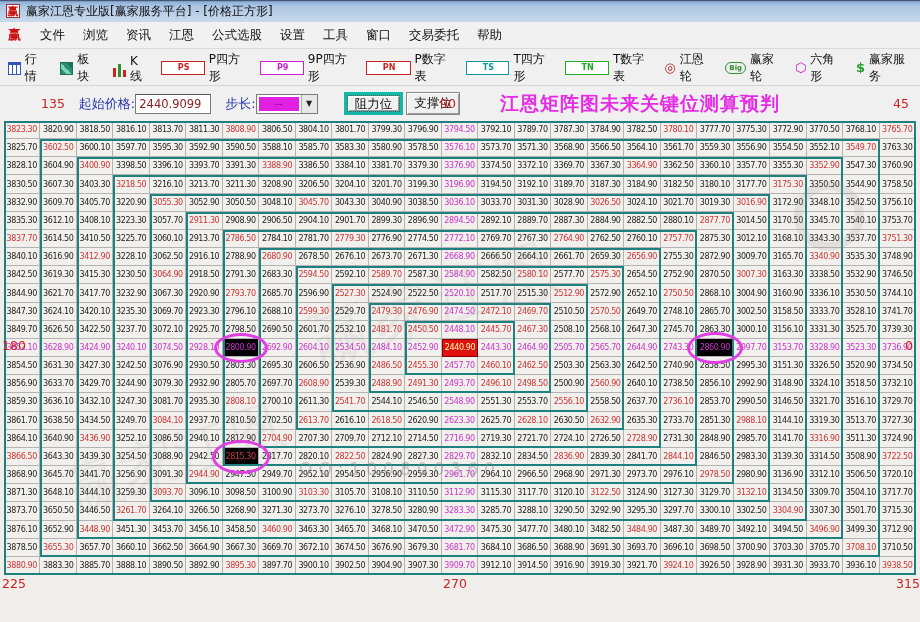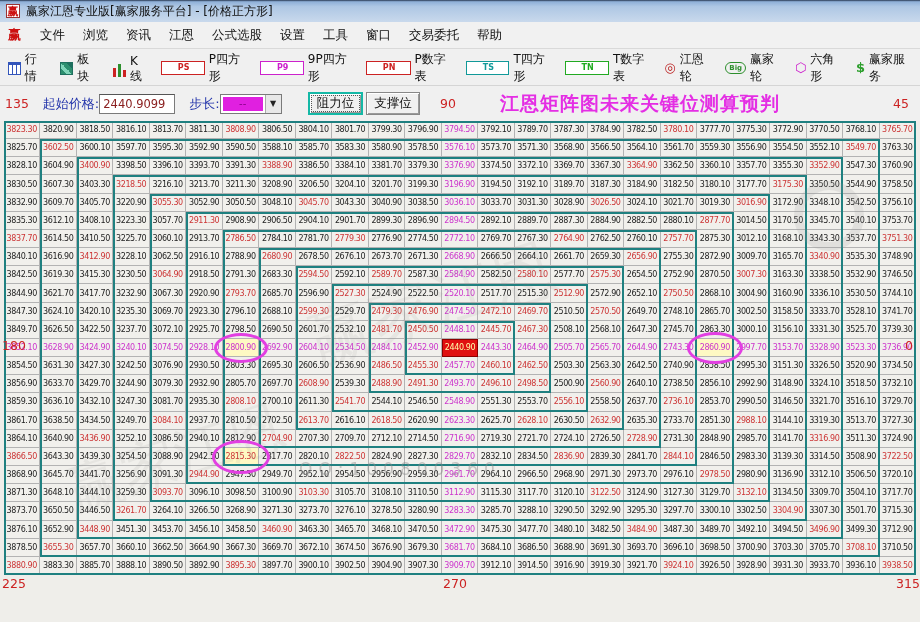--- a/index.html
+++ b/index.html
@@ -23,45 +23,45 @@
   .candle-icon { display:inline-flex; gap:2px; align-items:flex-end; height:14px; }
   .candle-icon i { width:3px; display:block; }
   .grid-glyph { width:14px; height:13px; border:1px solid #3355bb;
       background:linear-gradient(#3355bb 2px, transparent 2px),
       repeating-linear-gradient(90deg,#fff 0 3px,#3355bb 3px 4px),
       repeating-linear-gradient(#fff 0 2px,#3355bb 2px 3px); }
   .blocks-glyph { width:14px; height:13px;
       background:linear-gradient(45deg,#2d8f6f 25%,#7fd4b8 25% 50%,#2d8f6f 50% 75%,#1f6f5f 75%); border:1px solid #1f6f5f; }
   .pill { border:1px solid #2d8f2d; border-radius:7px; color:#2d8f2d; font-size:7px; font-weight:bold;
           padding:1px 3px; line-height:8px; }
-  .controls { height:35px; background:#f0f0f0; display:flex; align-items:center; position:relative; }
+  .controls { height:35px; background:#f0f0f0; display:flex; align-items:center; position:relative;padding-left:36px; }
   .deg-label { color:#cc2222; font-size:12.5px; }
   .ctl-label { color:#2233aa; font-size:13px; }
   .price-input { width:76px; height:20px; border:1px solid #7a7a7a; border-top-color:#555; background:#fff;
                  color:#8b2020; font-size:11.5px; padding:1px 3px; font-family:"DejaVu Sans",sans-serif; }
   .combo { width:62px; height:20px; border:1px solid #7a7a7a; background:#fff; display:flex; align-items:center; }
   .combo .swatch { flex:1; height:14px; margin:0 2px; background:#e020e0; color:#8b008b;
                    font-size:10px; line-height:13px; text-align:center; }
   .combo .arrow-btn { width:16px; height:18px; background:#e8e8e8; border-left:1px solid #aaa;
                    font-size:8px; text-align:center; line-height:18px; color:#222; }
   .win-btn { height:23px; padding:0 7px; font-size:12.5px; color:#111; background:#f0f0f0;
              border:1px solid #888; box-shadow:inset 1px 1px 0 #fff, inset -1px -1px 0 #9a9a9a; cursor:default;
              font-family:"DejaVu Sans",sans-serif; }
-  .win-btn.default-focus { border:2px solid #14b8a6; outline:1px dotted #555; outline-offset:-4px; }
+  .win-btn.default-focus { border:4px solid #14b8a6; outline:1px dotted #555; outline-offset:-4px; }
   .heading { color:#e42ee4; font-size:19px; font-weight:bold; letter-spacing:1px; }
   .grid-wrap { position:absolute; left:4px; top:121px; width:912px; height:454px; background:#f1f0ec; }
   #matrix { position:absolute; inset:0; display:grid;
             grid-template-columns:repeat(25,1fr); grid-template-rows:repeat(25,1fr); }
   .cell { border-right:1px solid #b3b3b3; border-bottom:1px solid #b3b3b3; display:flex; align-items:center;
           justify-content:center; font-size:8px; letter-spacing:-0.4px; color:#1c1c1c; overflow:hidden;
           white-space:nowrap; }
   .cell.red { color:#cc3535; }
   .cell.magenta { color:#cc35cc; }
   .cell.center { background:#e01010; color:#ffffaa; border:1px solid #8b0000; }
-  .cell.hilite { background:#fef9c3; }
+  .cell.hilite { background:#000000; }
   .ring { position:absolute; border:2px solid #1f8080; pointer-events:none; }
   .ellipse { position:absolute; border:3px solid #e23fe2; border-radius:50%; pointer-events:none; }
   .side-label { position:absolute; color:#cc2222; font-size:12.5px; }
   .bottom-labels { position:absolute; left:0; top:576px; width:920px; height:15px; }
   .status { position:absolute; left:0; top:591px; width:900px; text-align:center; color:#4d7c0f;
             font-size:20px; font-weight:bold; letter-spacing:1px;margin-top:48px; }
   .watermark { position:absolute; color:#8a8a8a; pointer-events:none; }
   .wm-ring { position:absolute; width:70px; height:70px; border:9px solid #9a9a9a; border-radius:50%;
              opacity:0.18; pointer-events:none; }
 </style>

